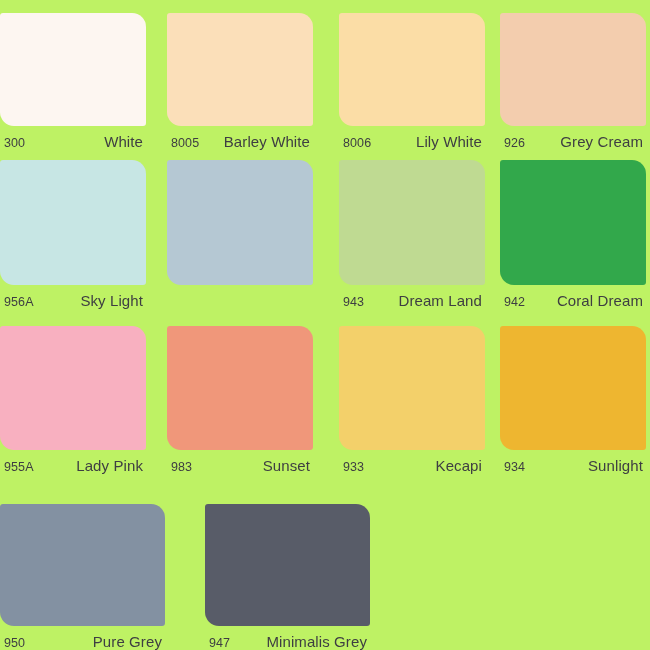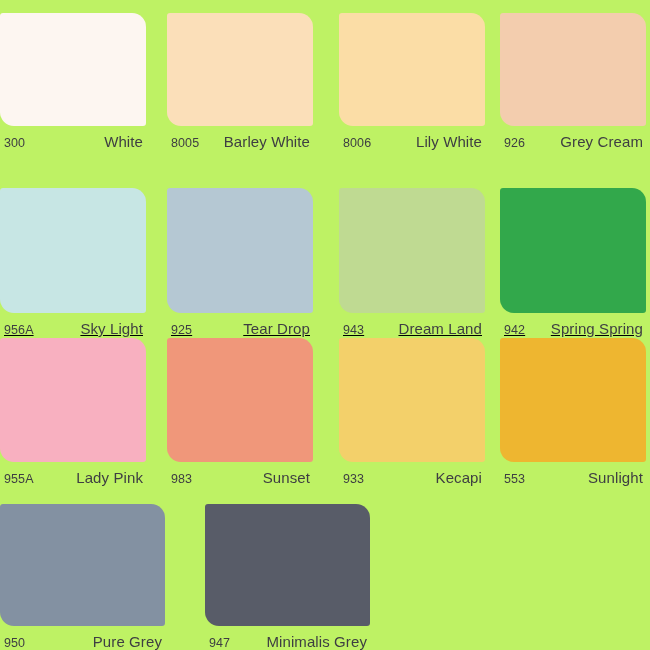--- a/index.html
+++ b/index.html
@@ -23,22 +23,22 @@
   }
 
   .swatch-row {
     position: absolute;
     left: 0;
     width: 650px;
     display: flex;
   }
 
   .swatch-row.row-0 { top: 13px; }
-  .swatch-row.row-1 { top: 188px; text-decoration: underline; }
-  .swatch-row.row-2 { top: 338px; }
+  .swatch-row.row-1 { top: 160px; }
+  .swatch-row.row-2 { top: 326px; }
   .swatch-row.row-3 { top: 504px; gap: 19px; }
 
   .swatch-cell {
     position: relative;
     width: 165px;
     margin-right: 4px;
     box-sizing: border-box;
   }
   .swatch-cell:nth-child(1) { margin-left: 0px; }
   .swatch-cell:nth-child(2) { margin-left: 17px; }
@@ -118,37 +118,33 @@
   <div class="swatch-row row-1">
     <div class="swatch-cell">
       <div class="swatch-chip" style="background-color: rgb(199, 230, 228);"></div>
       <div class="swatch-caption">
         <span class="swatch-code">956A</span>
         <span class="swatch-name">Sky Light</span>
       </div>
     </div>
     <div class="swatch-cell">
       <div class="swatch-chip" style="background-color: rgb(181, 200, 211);"></div>
-      <div class="swatch-caption">
-        <span class="swatch-code">925</span>
-        <span class="swatch-name">Tear Drop</span>
-      </div>
     </div>
     <div class="swatch-cell">
       <div class="swatch-chip" style="background-color: rgb(191, 218, 146);"></div>
       <div class="swatch-caption">
         <span class="swatch-code">943</span>
         <span class="swatch-name">Dream Land</span>
       </div>
     </div>
     <div class="swatch-cell">
       <div class="swatch-chip" style="background-color: rgb(50, 168, 75);"></div>
       <div class="swatch-caption">
         <span class="swatch-code">942</span>
-        <span class="swatch-name">Spring Spring</span>
+        <span class="swatch-name">Coral Dream</span>
       </div>
     </div>
   </div>
 
   <div class="swatch-row row-2">
     <div class="swatch-cell">
       <div class="swatch-chip" style="background-color: rgb(248, 176, 192);"></div>
       <div class="swatch-caption">
         <span class="swatch-code">955A</span>
         <span class="swatch-name">Lady Pink</span>
@@ -164,21 +160,21 @@
     <div class="swatch-cell">
       <div class="swatch-chip" style="background-color: rgb(243, 208, 106);"></div>
       <div class="swatch-caption">
         <span class="swatch-code">933</span>
         <span class="swatch-name">Kecapi</span>
       </div>
     </div>
     <div class="swatch-cell">
       <div class="swatch-chip" style="background-color: rgb(238, 182, 48);"></div>
       <div class="swatch-caption">
-        <span class="swatch-code">553</span>
+        <span class="swatch-code">934</span>
         <span class="swatch-name">Sunlight</span>
       </div>
     </div>
   </div>
 
   <div class="swatch-row row-3">
     <div class="swatch-cell">
       <div class="swatch-chip" style="background-color: rgb(131, 145, 162);"></div>
       <div class="swatch-caption">
         <span class="swatch-code">950</span>

